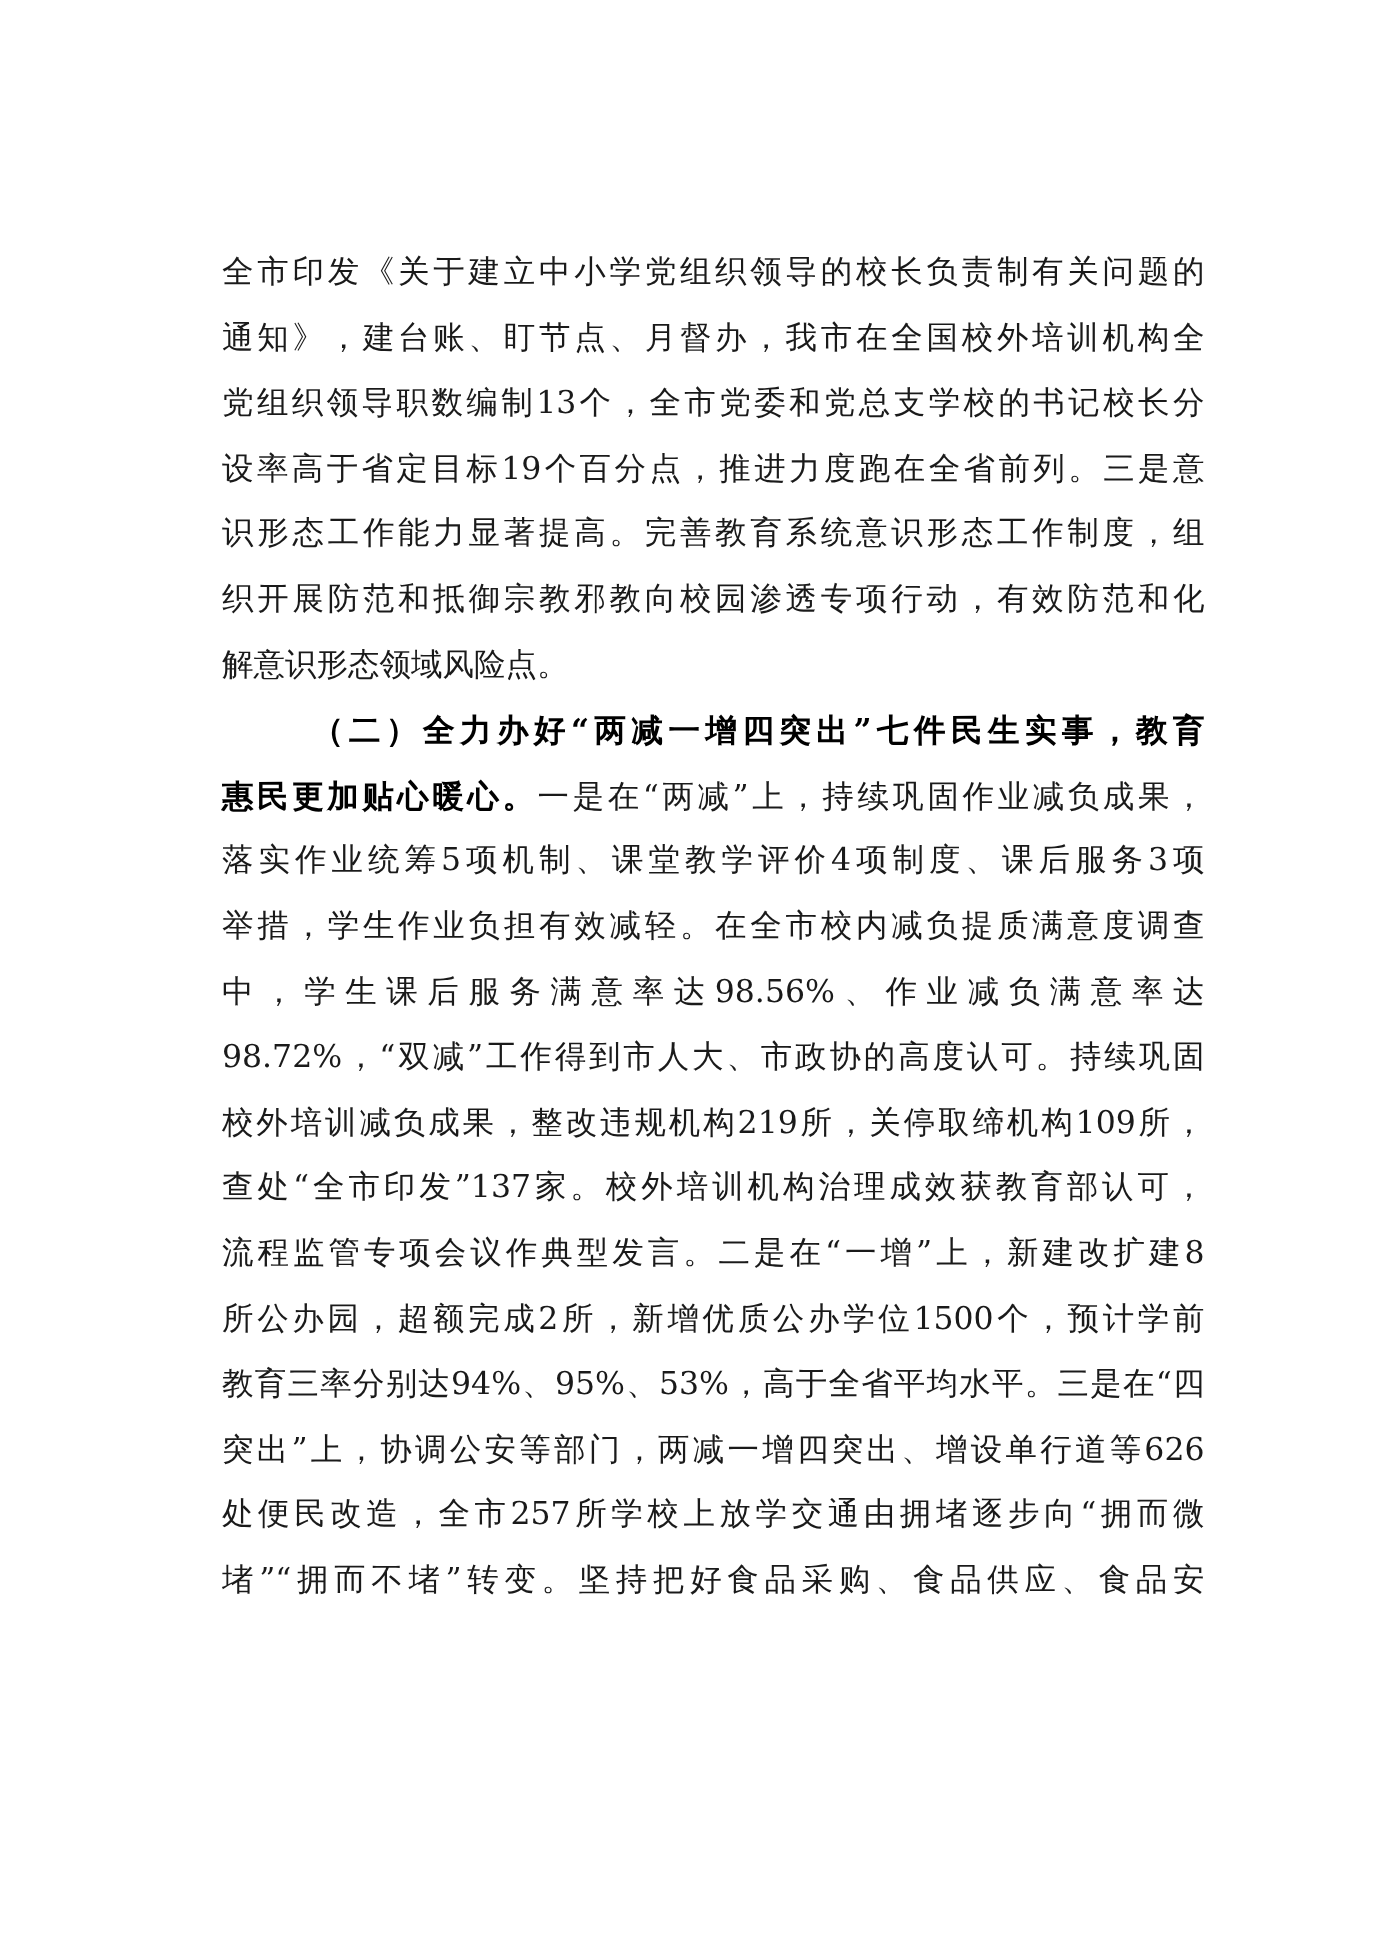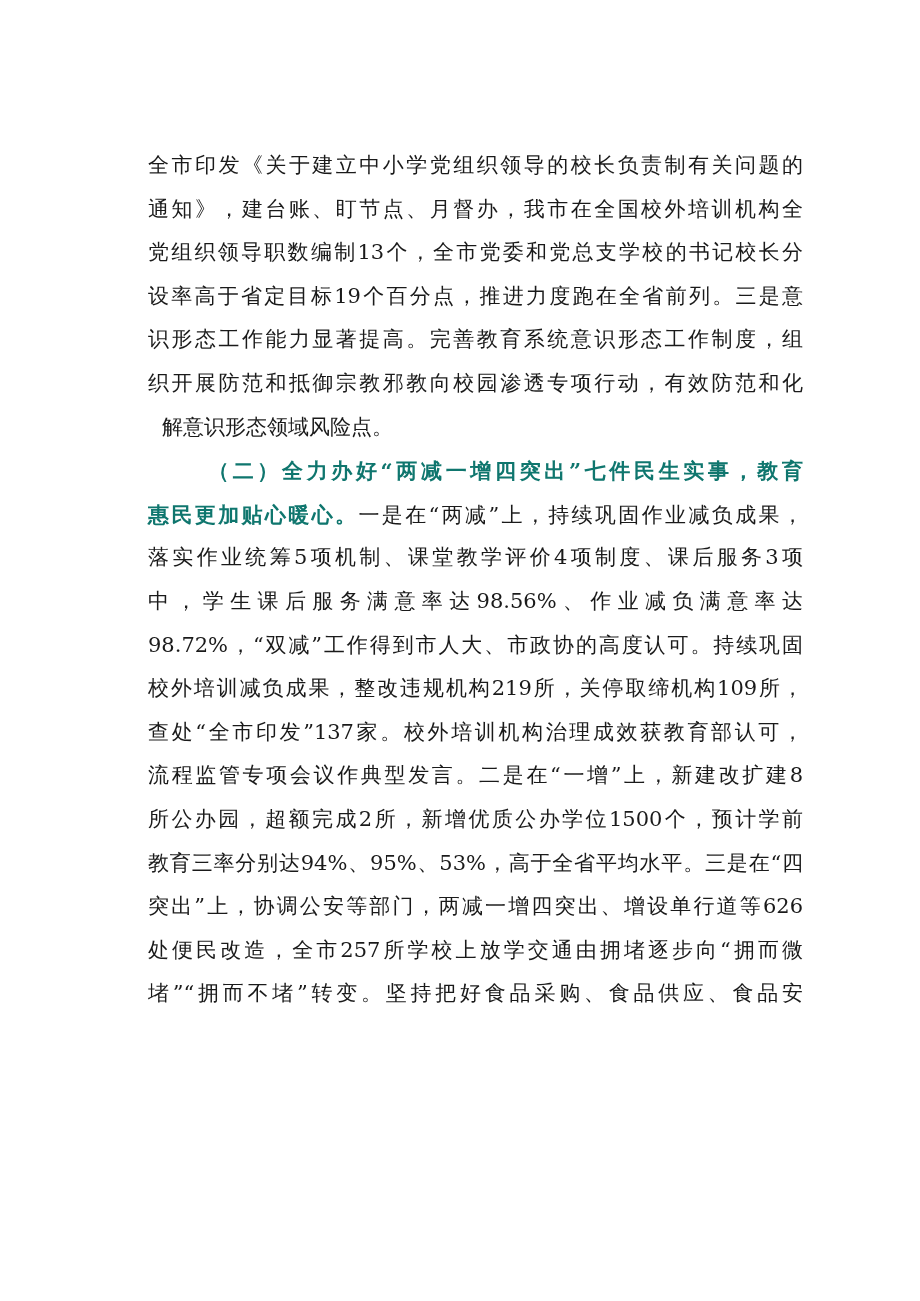--- a/index.html
+++ b/index.html
@@ -1,46 +1,47 @@
 <!DOCTYPE html>
 <html><head>
 <meta charset="utf-8">
 <style>
   html, body { margin: 0; padding: 0; background: #ffffff; }
   body { width: 920px; height: 1301px; position: relative; overflow: hidden; }
-  .page { position: absolute; left: 148px; top: 144px; width: 655px; }
+  .page { position: absolute; left: 148px; top: 160px; width: 655px; }
   .line {
     height: 43.6px; line-height: 43.6px;
     font-family: "DejaVu Serif", "Liberation Serif", serif;
     font-size: 21px; color: #1a1a1a;
     white-space: nowrap;
     text-align: justify; text-align-last: justify;
     letter-spacing: 0;
   }
-  .line.last { text-align-last: left; margin-left: 14px; }
+  .line.last { text-align-last: left; }
   .indent { padding-left: 60px; }
-  .bold { font-weight: bold; color: #0f766e; }
+  .bold { font-weight: bold; color: #000000; }
 </style>
 </head>
 <body>
 
 <div class="page">
   <div>
     <div class="line">全市印发《关于建立中小学党组织领导的校长负责制有关问题的</div>
     <div class="line">通知》，建台账、盯节点、月督办，我市在全国校外培训机构全</div>
     <div class="line">党组织领导职数编制13个，全市党委和党总支学校的书记校长分</div>
     <div class="line">设率高于省定目标19个百分点，推进力度跑在全省前列。三是意</div>
     <div class="line">识形态工作能力显著提高。完善教育系统意识形态工作制度，组</div>
     <div class="line">织开展防范和抵御宗教邪教向校园渗透专项行动，有效防范和化</div>
     <div class="line last">解意识形态领域风险点。</div>
   </div>
   <div>
     <div class="line indent bold">（二）全力办好“两减一增四突出”七件民生实事，教育</div>
     <div class="line"><span class="bold">惠民更加贴心暖心。</span><span>一是在“两减”上，持续巩固作业减负成果，</span></div>
     <div class="line">落实作业统筹5项机制、课堂教学评价4项制度、课后服务3项</div>
+    <div class="line">举措，学生作业负担有效减轻。在全市校内减负提质满意度调查</div>
     <div class="line">中，学生课后服务满意率达98.56%、作业减负满意率达</div>
     <div class="line">98.72%，“双减”工作得到市人大、市政协的高度认可。持续巩固</div>
     <div class="line">校外培训减负成果，整改违规机构219所，关停取缔机构109所，</div>
     <div class="line">查处“全市印发”137家。校外培训机构治理成效获教育部认可，</div>
     <div class="line">流程监管专项会议作典型发言。二是在“一增”上，新建改扩建8</div>
     <div class="line">所公办园，超额完成2所，新增优质公办学位1500个，预计学前</div>
     <div class="line">教育三率分别达94%、95%、53%，高于全省平均水平。三是在“四</div>
     <div class="line">突出”上，协调公安等部门，两减一增四突出、增设单行道等626</div>
     <div class="line">处便民改造，全市257所学校上放学交通由拥堵逐步向“拥而微</div>
     <div class="line">堵”“拥而不堵”转变。坚持把好食品采购、食品供应、食品安</div>

